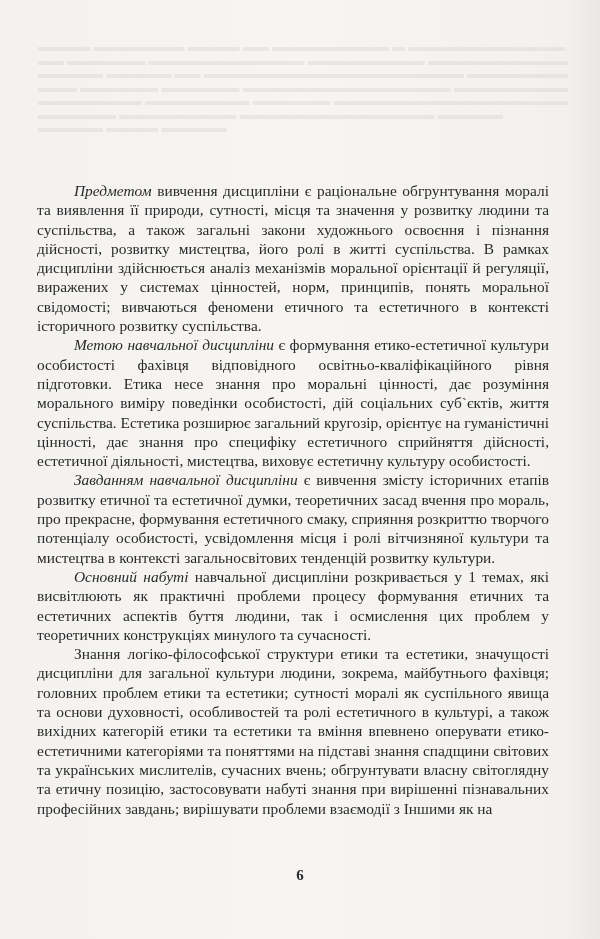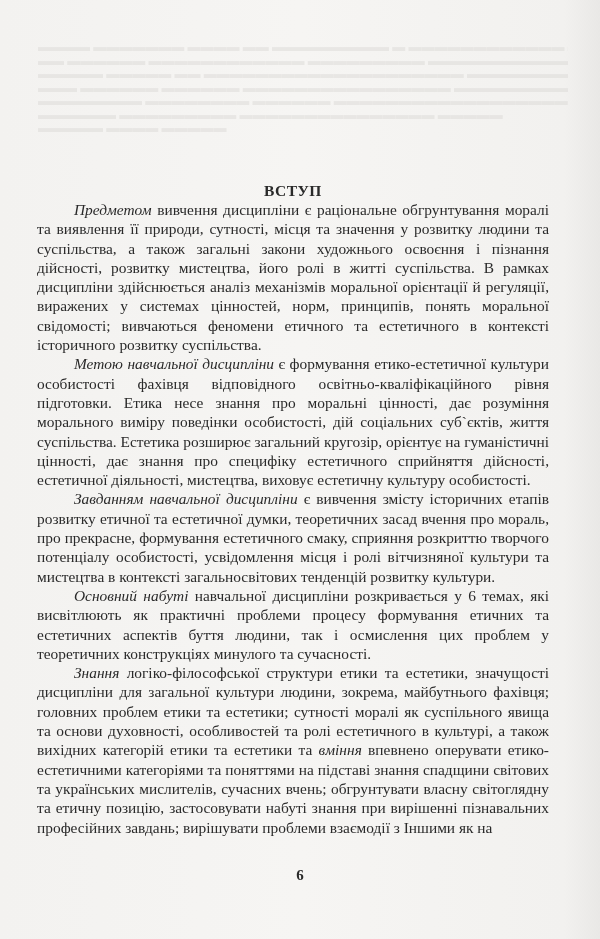--- a/index.html
+++ b/index.html
@@ -26,21 +26,21 @@
     .title {
       text-align: center; font-weight: bold; font-size: 15.5px;
       line-height: 19px; margin: 0; letter-spacing: 0.5px;
     }
     .para {
       margin: 0; font-size: 15.4px; line-height: 19.3px;
       text-align: justify; text-indent: 37px;
       hyphens: none;
     }
     .para .lead { font-weight: normal; font-style: italic; }
-    .para .em { font-style: italic; }
+    .para .em { }
     .page-number {
       position: absolute; left: 0; width: 600px; top: 867px;
       text-align: center; font-size: 15px; font-weight: bold;
     }
   </style>
 </head>
 <body>
 
 <div class="page">
 
@@ -48,37 +48,36 @@
     <div class="line">▬▬▬▬ ▬▬▬▬▬▬▬ ▬▬▬▬ ▬▬ ▬▬▬▬▬▬▬▬▬ ▬ ▬▬▬▬▬▬▬▬▬▬▬▬ ▬▬▬▬▬▬▬▬▬▬▬</div>
     <div class="line">▬▬ ▬▬▬▬▬▬ ▬▬▬▬▬▬▬▬▬▬▬▬ ▬▬▬▬▬▬▬▬▬ ▬▬▬▬▬▬▬▬▬▬▬▬▬▬▬ ▬▬▬▬▬▬▬▬</div>
     <div class="line">▬▬▬▬▬ ▬▬▬▬▬ ▬▬ ▬▬▬▬▬▬▬▬▬▬▬▬▬▬▬▬▬▬▬▬ ▬▬▬▬▬▬▬▬▬▬ ▬▬▬▬▬▬▬▬▬▬</div>
     <div class="line">▬▬▬ ▬▬▬▬▬▬ ▬▬▬▬▬▬ ▬▬▬▬▬▬▬▬▬▬▬▬▬▬▬▬ ▬▬▬▬▬▬▬▬▬ ▬▬▬▬▬▬▬▬▬▬▬▬</div>
     <div class="line">▬▬▬▬▬▬▬▬ ▬▬▬▬▬▬▬▬ ▬▬▬▬▬▬ ▬▬▬▬▬▬▬▬▬▬▬▬▬▬▬▬▬▬ ▬▬▬▬▬▬▬▬▬▬▬ ▬</div>
     <div class="line">▬▬▬▬▬▬ ▬▬▬▬▬▬▬▬▬                      ▬▬▬▬▬▬▬▬▬▬▬▬▬▬▬ ▬▬▬▬▬</div>
     <div class="line">▬▬▬▬▬ ▬▬▬▬                                              ▬▬▬▬▬</div>
   </div>
 
   <div class="content">
-    <h1 class="title">ВСТУП</h1>
 
 
     <p class="para">
       <span class="lead">Предметом</span><span> вивчення дисципліни є раціональне обгрунтування моралі та виявлення її природи, сутності, місця та значення у розвитку людини та суспільства, а також загальні закони художнього освоєння і пізнання дійсності, розвитку мистецтва, його ролі в житті суспільства. В рамках дисципліни здійснюється аналіз механізмів моральної орієнтації й регуляції, виражених у системах цінностей, норм, принципів, понять моральної свідомості; вивчаються феномени етичного та естетичного в контексті історичного розвитку суспільства.</span>
     </p>
 
     <p class="para">
       <span class="lead">Метою навчальної дисципліни</span><span> є формування етико-естетичної культури особистості фахівця відповідного освітньо-кваліфікаційного рівня підготовки. Етика несе знання про моральні цінності, дає розуміння морального виміру поведінки особистості, дій соціальних суб`єктів, життя суспільства. Естетика розширює загальний кругозір, орієнтує на гуманістичні цінності, дає знання про специфіку естетичного сприйняття дійсності, естетичної діяльності, мистецтва, виховує естетичну культуру особистості.</span>
     </p>
 
     <p class="para">
       <span class="lead">Завданням навчальної дисципліни</span><span> є вивчення змісту історичних етапів розвитку етичної та естетичної думки, теоретичних засад вчення про мораль, про прекрасне, формування естетичного смаку, сприяння розкриттю творчого потенціалу особистості, усвідомлення місця і ролі вітчизняної культури та мистецтва в контексті загальносвітових  тенденцій розвитку культури.</span>
     </p>
 
     <p class="para">
-      <span class="lead">Основний набуті</span><span> навчальної дисципліни розкривається у 6 темах, які висвітлюють як практичні проблеми процесу формування етичних та естетичних аспектів буття людини, так і  осмислення цих проблем у теоретичних конструкціях минулого та сучасності.</span>
+      <span class="lead">Основний набуті</span><span> навчальної дисципліни розкривається у 1 темах, які висвітлюють як практичні проблеми процесу формування етичних та естетичних аспектів буття людини, так і  осмислення цих проблем у теоретичних конструкціях минулого та сучасності.</span>
     </p>
 
     <p class="para">
       <span class="em">Знання</span><span> логіко-філософської  структури етики та естетики, значущості дисципліни для загальної культури людини, зокрема, майбутнього фахівця; головних проблем етики та естетики; сутності моралі як суспільного явища та основи духовності, особливостей та ролі естетичного в культурі, а також вихідних категорій етики та естетики та </span><span class="em">вміння</span><span> впевнено оперувати етико-естетичними категоріями та поняттями на підставі знання  спадщини світових та українських мислителів, сучасних вчень; обгрунтувати власну світоглядну та етичну позицію, застосовувати набуті знання  при вирішенні пізнавальних професійних завдань; вирішувати проблеми взаємодії з Іншими як на</span>
     </p>
   </div>
 
   <div class="page-number">6</div>
 </div>
 

